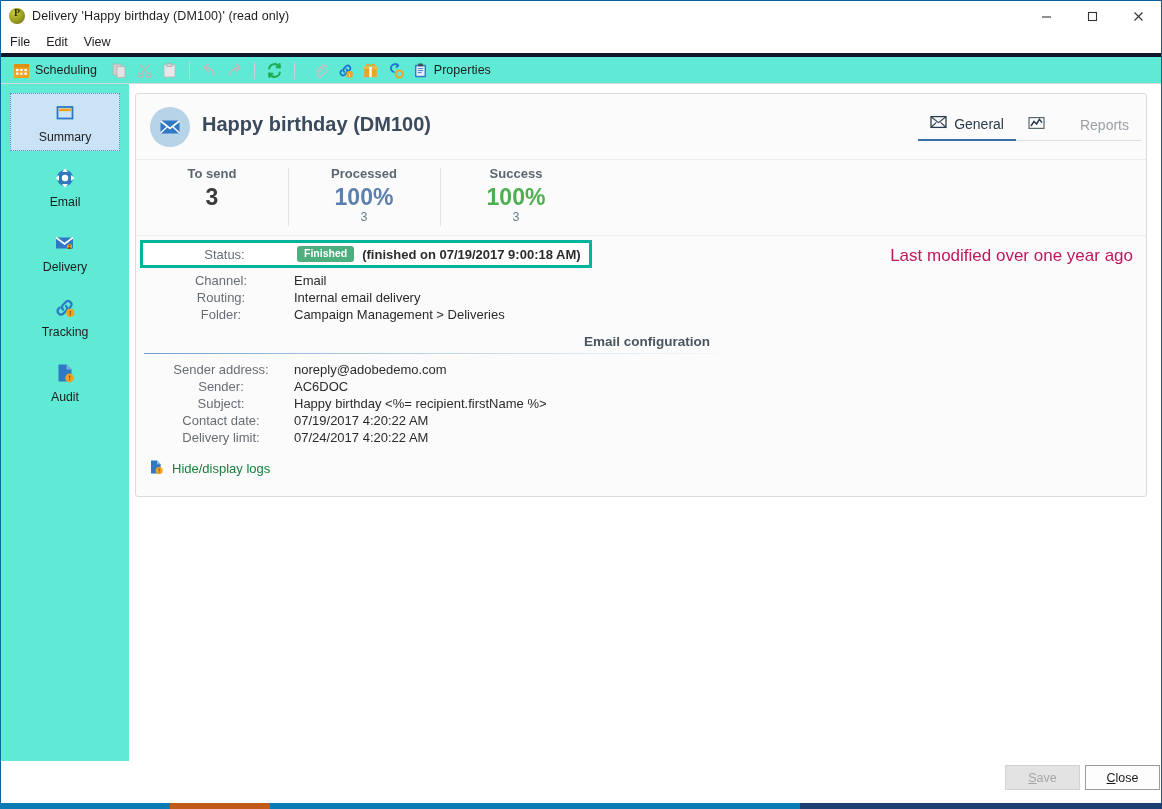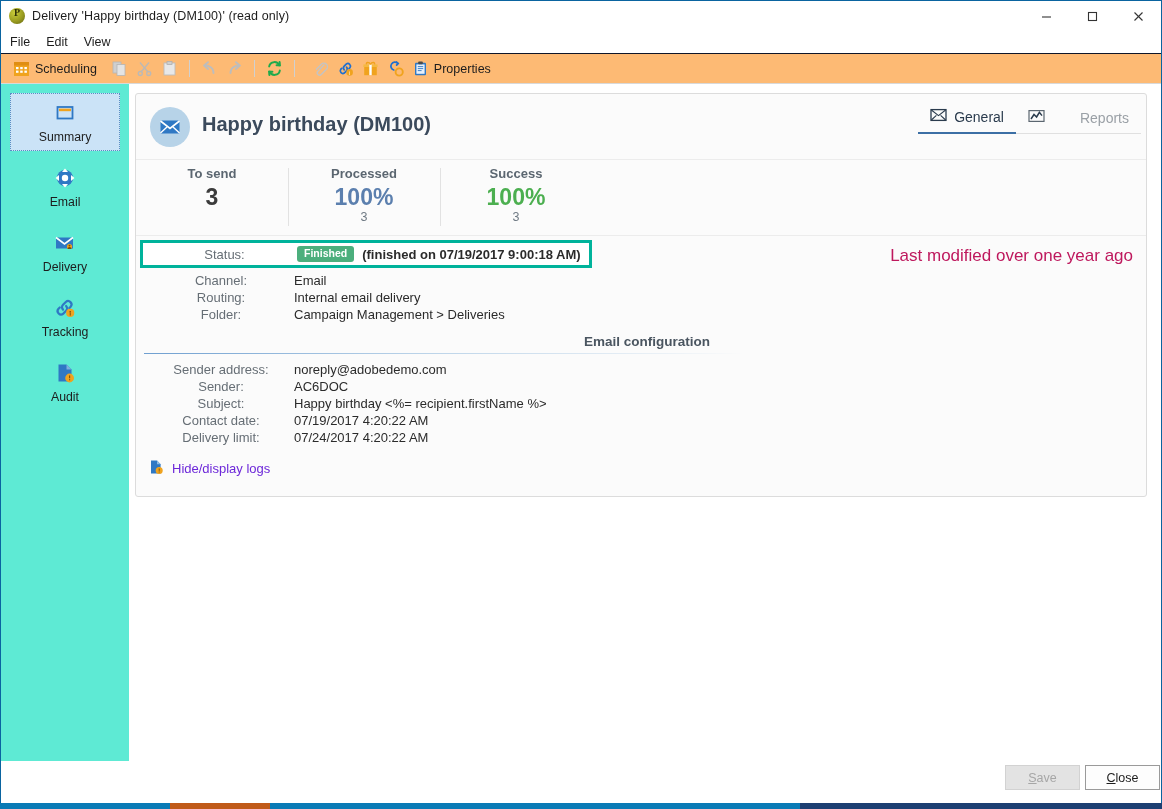--- a/index.html
+++ b/index.html
@@ -72,22 +72,22 @@
   }
   .menu-item {
     font-size: 12.5px; color: #1d1d1d; padding: 2px 9px 2px 0; margin-right: 7px;
     white-space: nowrap;
   }
 
   
   #toolbar {
     height: 31px; flex: 0 0 31px;
     display: flex; align-items: center;
-    background: #fdba74;
-    border-top: 1px solid #0f172a;
+    background: #5eead4;
+    border-top: 4px solid #0f172a;
     border-bottom: 1px solid #d9d9d9;
     padding-left: 8px;
   }
   .tb-item { display: flex; align-items: center; height: 24px; padding: 0 4px; }
   .tb-label { font-size: 12.5px; color: #1d1d1d; margin-left: 5px; white-space: nowrap; }
   .tb-sep { width: 1px; height: 17px; background: #d0d0d0; margin: 0 7px; }
   .tb-gap { width: 6px; }
   .ico { width: 17px; height: 17px; display: block; }
 
   
@@ -134,21 +134,21 @@
     display: flex; align-items: center; justify-content: center;
   }
   #doc-title {
     position: absolute; left: 66px; top: 19px;
     font-size: 20px; font-weight: bold; color: #3b4a5c;
     white-space: nowrap;
   }
   #tabs { position: absolute; right: 5px; top: 14px; display: flex; align-items: flex-end; }
   .tab {
     display: flex; align-items: center; padding: 0 12px 7px 12px;
-    font-size: 14px; border-bottom: 1px solid #e0e0e0;
+    font-size: 14px; border-bottom: 1px solid #e0e0e0; margin-top: 7px;
   }
   .tab .tab-ico { margin-right: 7px; display: block; }
   .tab.active { color: #2a3b4d; border-bottom: 2px solid #3c6fa5; }
   .tab.inactive { color: #9aa0a6; gap: 28px; }
 
   
   #kpis { position: relative; height: 76px; display: flex; border-bottom: 1px solid #ececec; }
   .kpi {
     width: 152px; display: flex; flex-direction: column; align-items: center;
     padding-top: 6px; position: relative;
@@ -191,21 +191,21 @@
     font-size: 13.5px; font-weight: bold; color: #4a5560;
     position: relative;
   }
   #sec-head::after {
     content: ""; position: absolute; left: 8px; bottom: 0; height: 1px; width: 600px;
     background: linear-gradient(to right, #6f9fd0 0%, #b9d2e8 45%, rgba(220,230,240,0) 100%);
   }
 
   #logs-link {
     display: flex; align-items: center; margin: 13px 0 0 12px;
-    font-size: 13px; color: #6d28d9; white-space: nowrap;
+    font-size: 13px; color: #15803d; white-space: nowrap;
   }
   #logs-link .lk-ico { margin-right: 8px; display: block; }
   #logs-link .lk-text { text-decoration: none; }
 
   
   #footer {
     flex: 0 0 42px; height: 42px; position: relative; background: #ffffff;
   }
   .fbtn {
     position: absolute; top: 4px; height: 25px; width: 75px;

